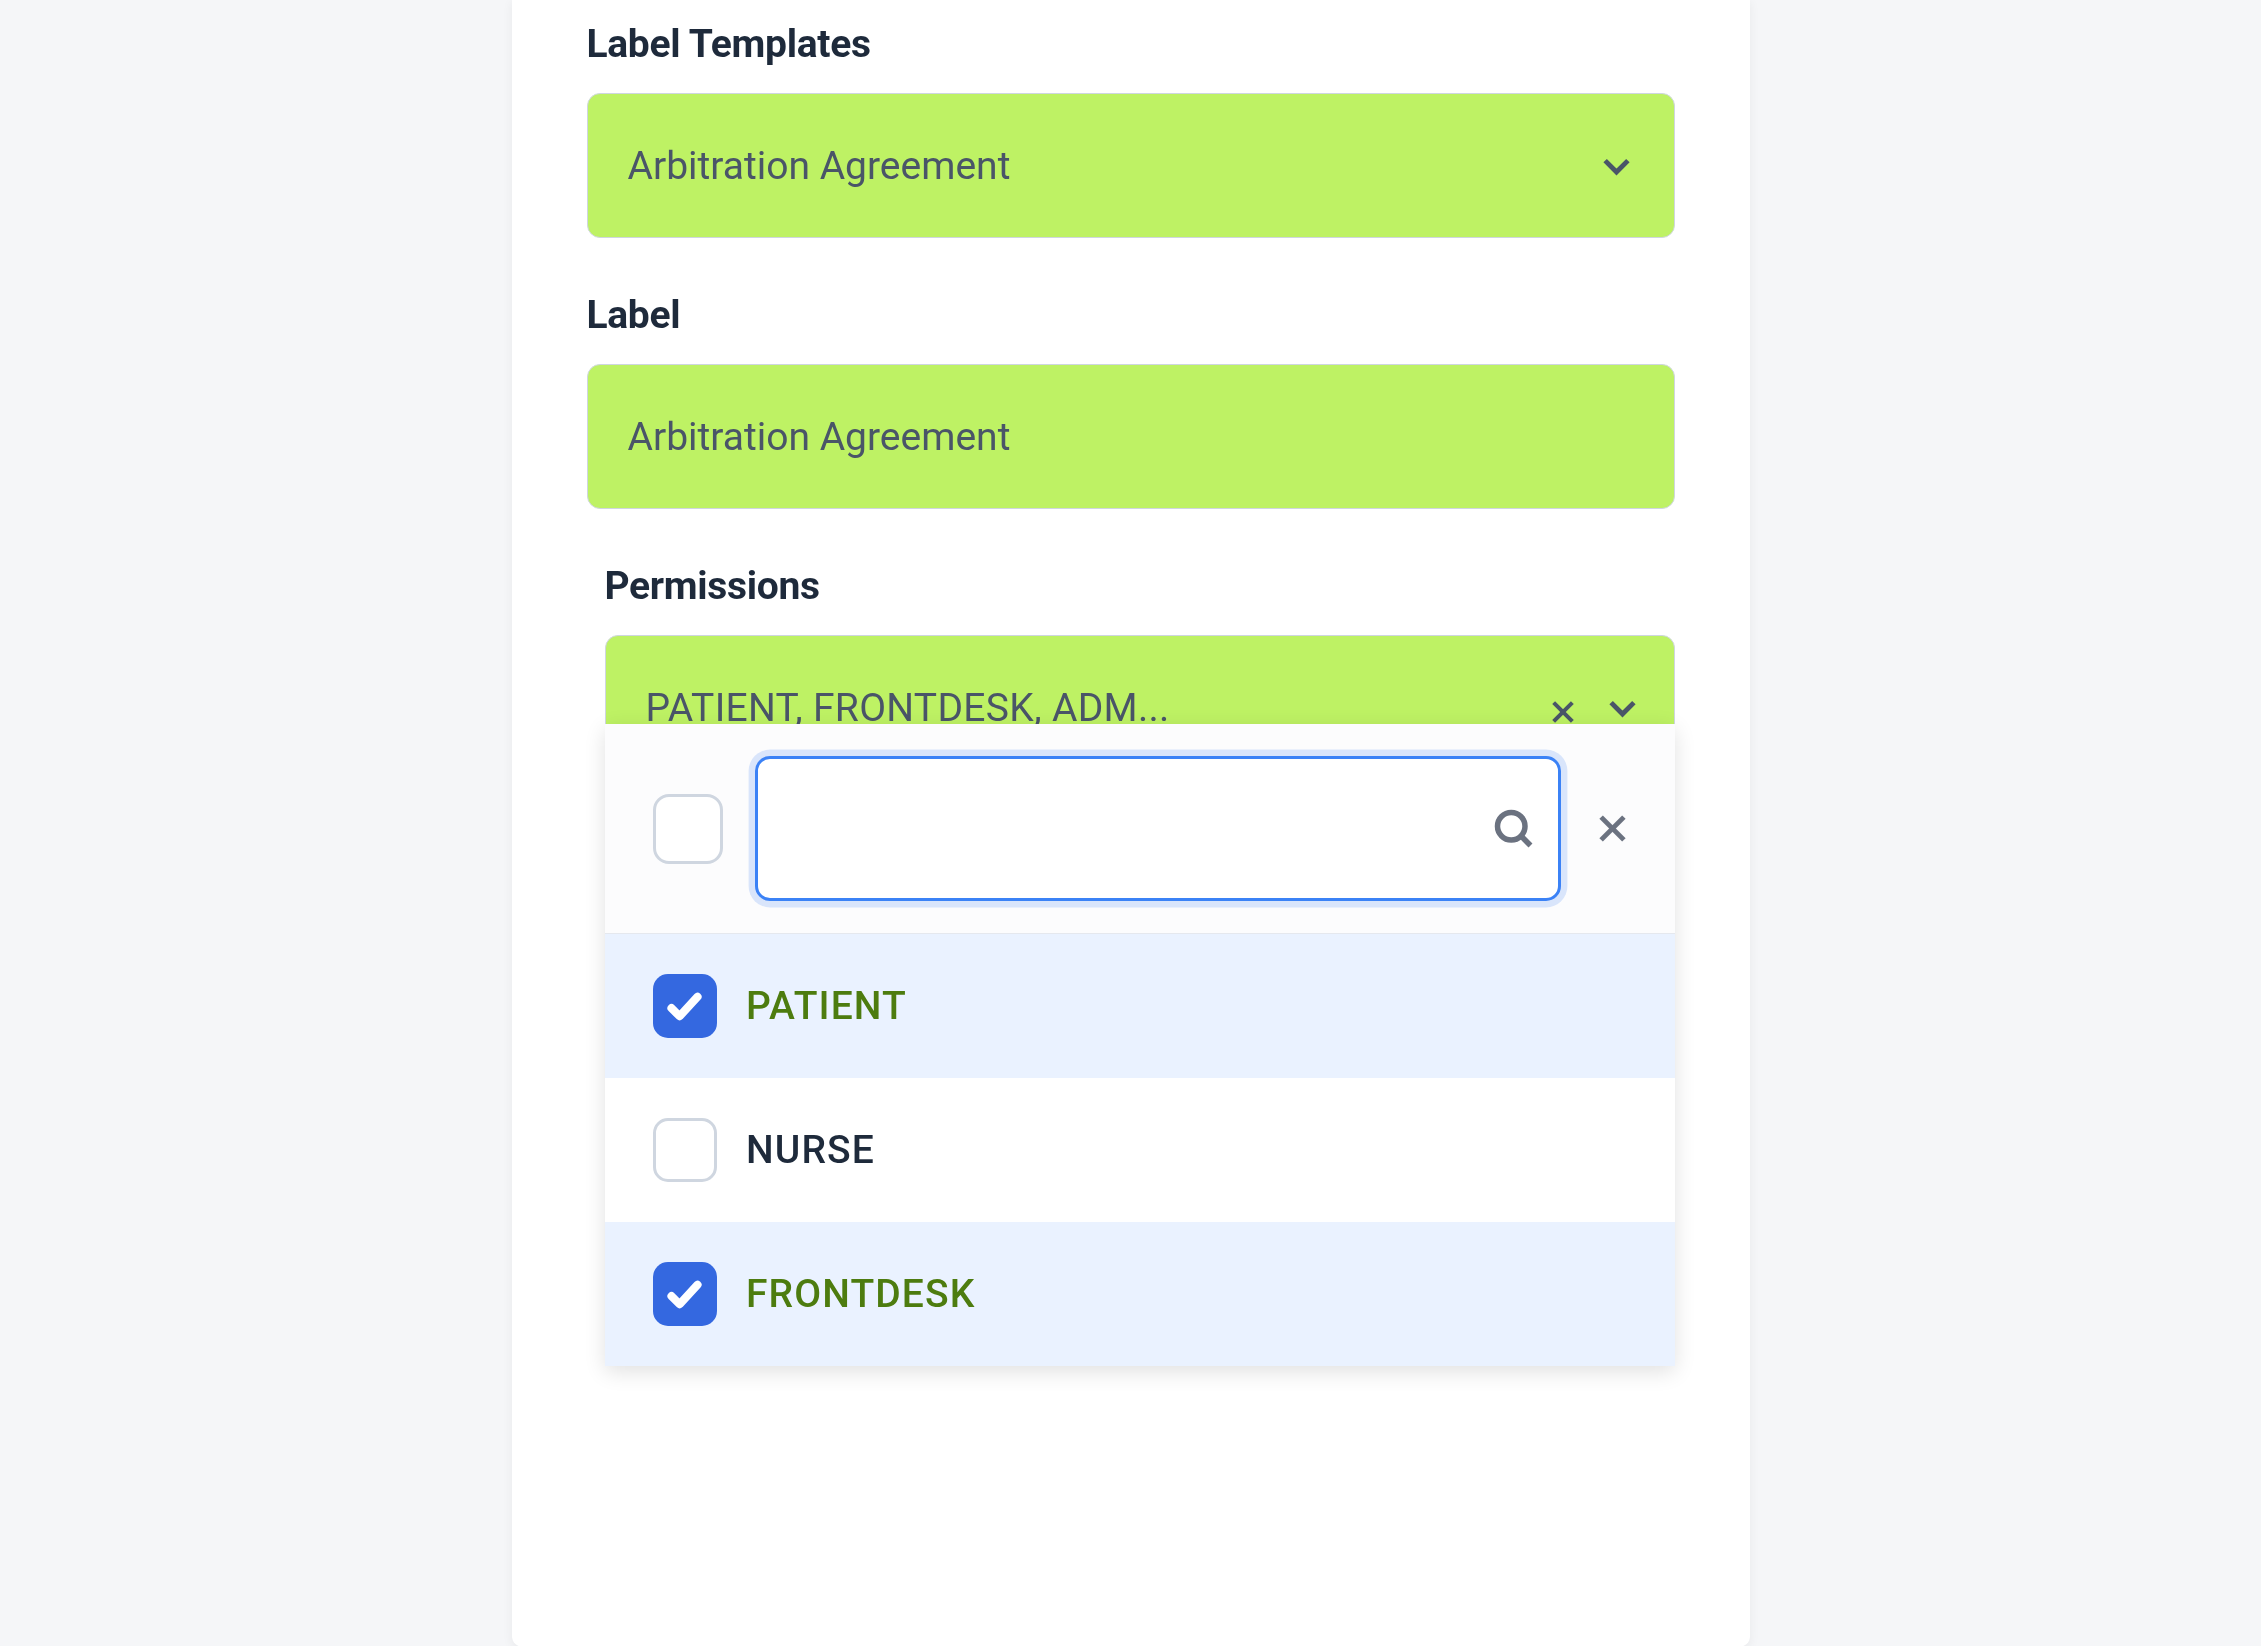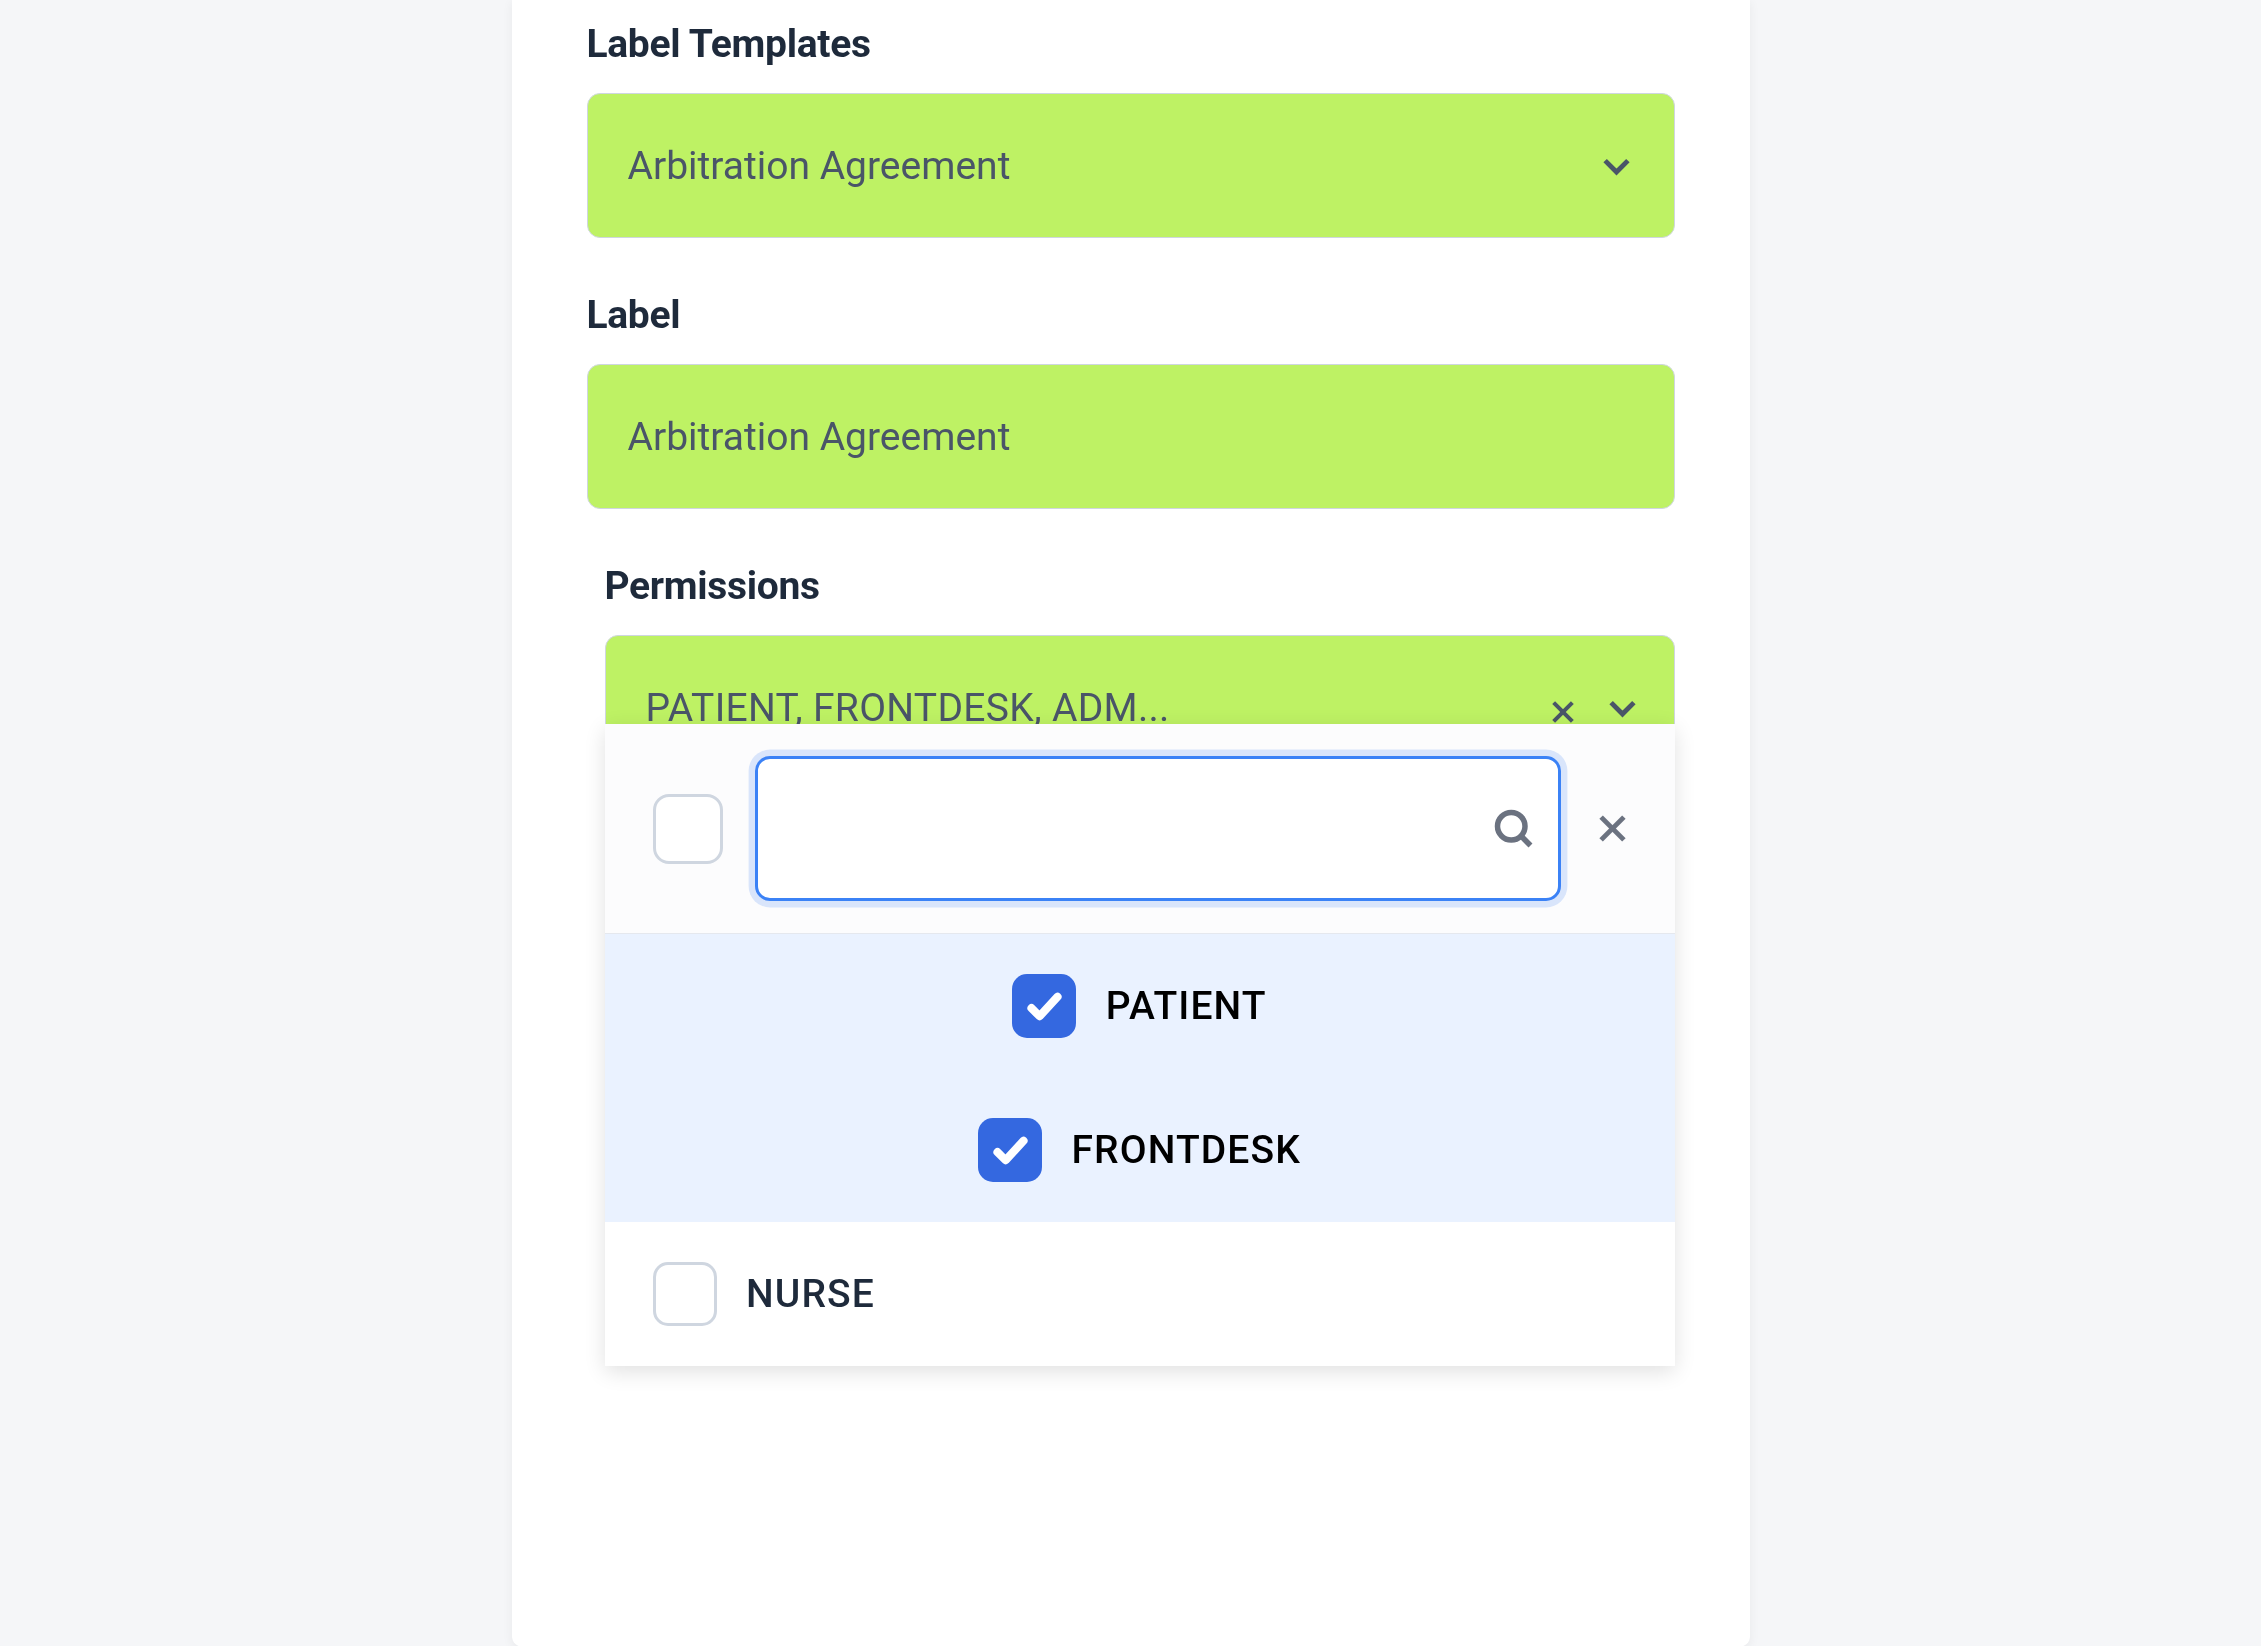--- a/index.html
+++ b/index.html
@@ -199,22 +199,21 @@
       align-items: center;
       gap: 29.5px;
       padding: 40px 48px;
       cursor: pointer;
       font-size: 39px;
       font-weight: 500;
       letter-spacing: 1.1px;
     }
     .dropdown-option.selected {
       background: #eaf2ff;
-      color: #000000;
-      justify-content: center;
+      color: #4d7c0f;
     }
     .dropdown-option.unselected {
       background: #ffffff;
       color: #1e2a3b;
     }
     .option-checkbox {
       width: 64px;
       height: 64px;
       border-radius: 15px;
       flex-shrink: 0;
@@ -309,33 +308,33 @@
 
           <div class="dropdown-option selected">
             <span class="option-checkbox checked">
               <svg viewBox="0 0 24 24">
                   <polyline points="4 13 9 18 20 6"></polyline>
                 </svg>
             </span>
             <span class="option-label">PATIENT</span>
           </div>
 
+          <div class="dropdown-option unselected">
+            <span class="option-checkbox unchecked"></span>
+            <span class="option-label">NURSE</span>
+          </div>
+
           <div class="dropdown-option selected">
             <span class="option-checkbox checked">
               <svg viewBox="0 0 24 24">
                   <polyline points="4 13 9 18 20 6"></polyline>
                 </svg>
             </span>
             <span class="option-label">FRONTDESK</span>
           </div>
 
-          <div class="dropdown-option unselected">
-            <span class="option-checkbox unchecked"></span>
-            <span class="option-label">NURSE</span>
-          </div>
-
         </div>
       </div>
     </div>
 
   </div>
 </div>
 
 
 </body></html>

